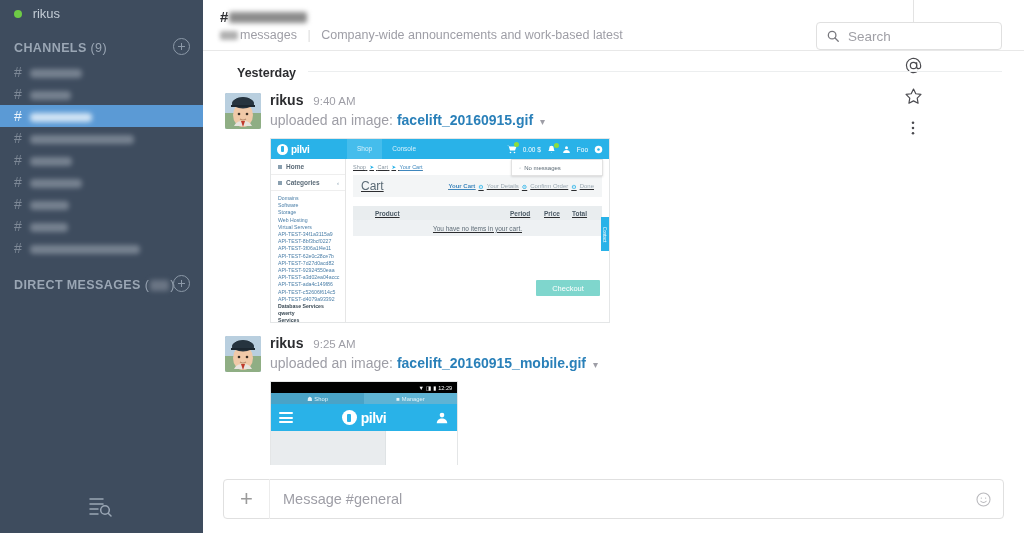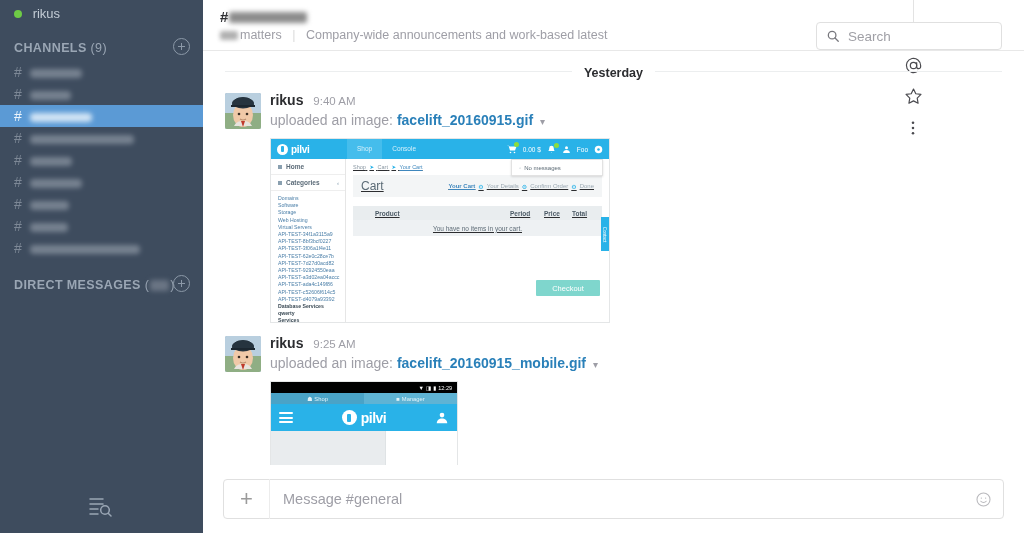--- a/index.html
+++ b/index.html
@@ -141,21 +141,21 @@
   .search-box {
     width:186px; height:28px; border:1px solid #e0e0e0; border-radius:4px;
     display:flex; align-items:center; padding:0 9px; color:#9e9ea6;
     font-size:13.5px; margin-right:8px;
   }
   .search-box .lbl { margin-left:8px; color:#a0a0a6; }
 
   
   .msgs { flex:1; overflow:hidden; position:relative; padding-bottom:0; }
   .day-divider {
-    position:relative; text-align:center; margin:13px 22px 6px 22px; height:14px;
+    position:relative; margin:13px 22px 6px 22px; height:14px;
   }
   .day-divider:before {
     content:""; position:absolute; left:0; right:0; top:7px; height:1px; background:#eceeef;
   }
   .day-divider span {
     position:relative; background:#fff; padding:0 12px;
     font-size:12.5px; font-weight:bold; color:#2c2d30;
   }
   .msg { display:flex; padding:9px 20px 0 22px; }
   .msg-avatar {
@@ -360,21 +360,21 @@
 </div>
 
 <div id="main">
 
   <div class="chan-header">
     <div class="chan-title-block">
       <div class="chan-title">
         <span class="hash">#</span><span class="blurname"></span>
       </div>
       <div class="chan-meta">
-        <span class="blurnum"></span><span>matters</span>
+        <span class="blurnum"></span><span>messages</span>
         <span class="meta-sep">|</span>
         <span>Company-wide announcements and work-based latest</span>
       </div>
     </div>
 
     <div class="hdr-icons">
       <span class="hdr-ico">
         <svg viewBox="0 0 24 24" width="17" height="17" fill="none" stroke="#b0b0b6" stroke-width="1.6" stroke-linecap="round" stroke-linejoin="round">
           <path d="M22 16.9v3a2 2 0 0 1-2.2 2 19.8 19.8 0 0 1-8.6-3.1 19.5 19.5 0 0 1-6-6A19.8 19.8 0 0 1 2.1 4.2 2 2 0 0 1 4.1 2h3a2 2 0 0 1 2 1.7c.1 1 .3 1.9.6 2.8a2 2 0 0 1-.5 2.1L8 9.9a16 16 0 0 0 6 6l1.3-1.3a2 2 0 0 1 2.1-.4c.9.3 1.8.5 2.8.6a2 2 0 0 1 1.8 2.1z"></path>
         </svg>

